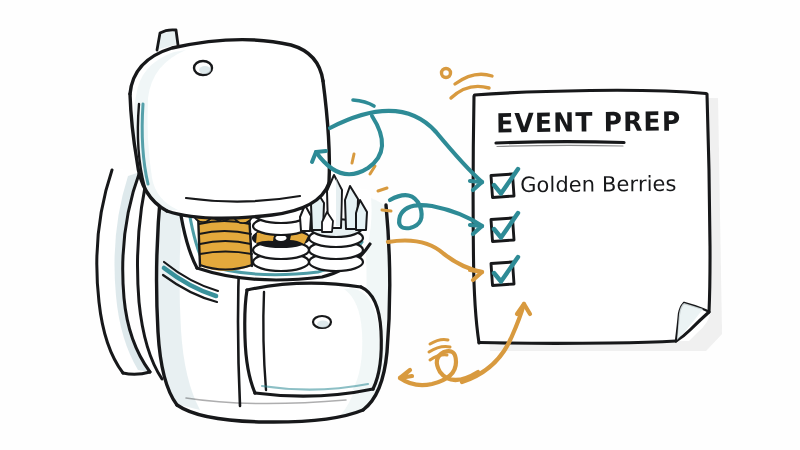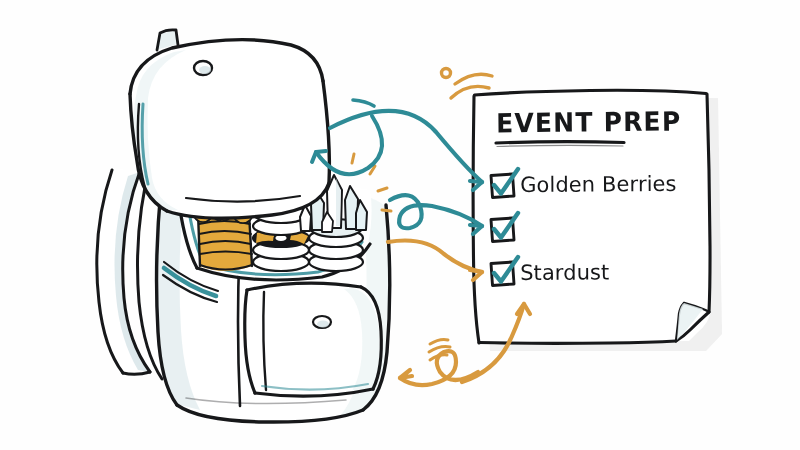--- a/index.html
+++ b/index.html
@@ -328,16 +328,15 @@
     </g>
 
   </svg>
 
   <div id="list-text">
     <div class="list-title">EVENT PREP</div>
 
     <div class="item-label item-0">Golden Berries</div>
 
 
-    <div class="item-label item-2">Stardust</div>
   </div>
 
 </div>
 
 </body></html>

